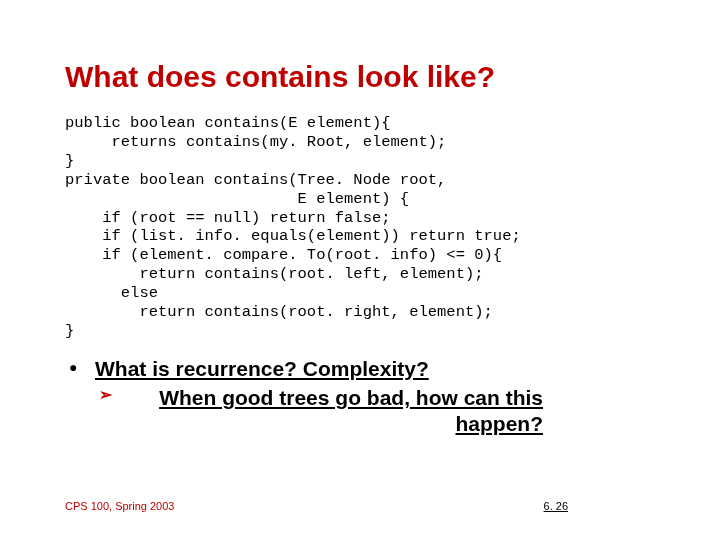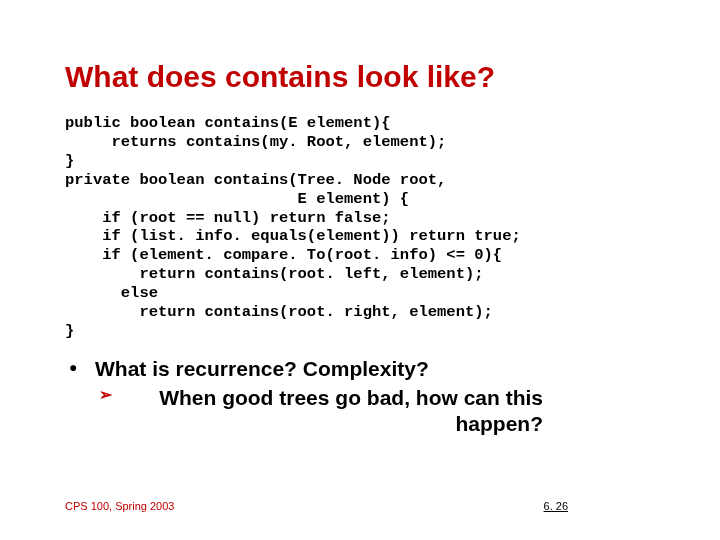--- a/index.html
+++ b/index.html
@@ -20,39 +20,40 @@
     box-sizing: border-box;
   }
   .title {
     color: #c00000;
     font-size: 30px;
     font-weight: bold;
     margin: 0 0 20px 0;
   }
   .code {
     font-family: "Courier New", Courier, monospace;
-    font-weight: bold;
+    font-weight: normal;
     font-size: 15.5px;
     line-height: 1.22;
     white-space: pre;
     color: #000;
     margin-bottom: 16px;
   }
   .bullets {
     margin: 0;
     padding: 0;
     list-style: none;
     font-size: 21px;
     font-weight: bold;
     color: #000;
   }
   .bullets > li {
     position: relative;
     padding-left: 30px;
     margin-bottom: 6px;
+    text-decoration: underline;
   }
   .bullets > li::before {
     content: "●";
     position: absolute;
     left: 4px;
     top: 2px;
     font-size: 14px;
   }
   .sub {
     list-style: none;

